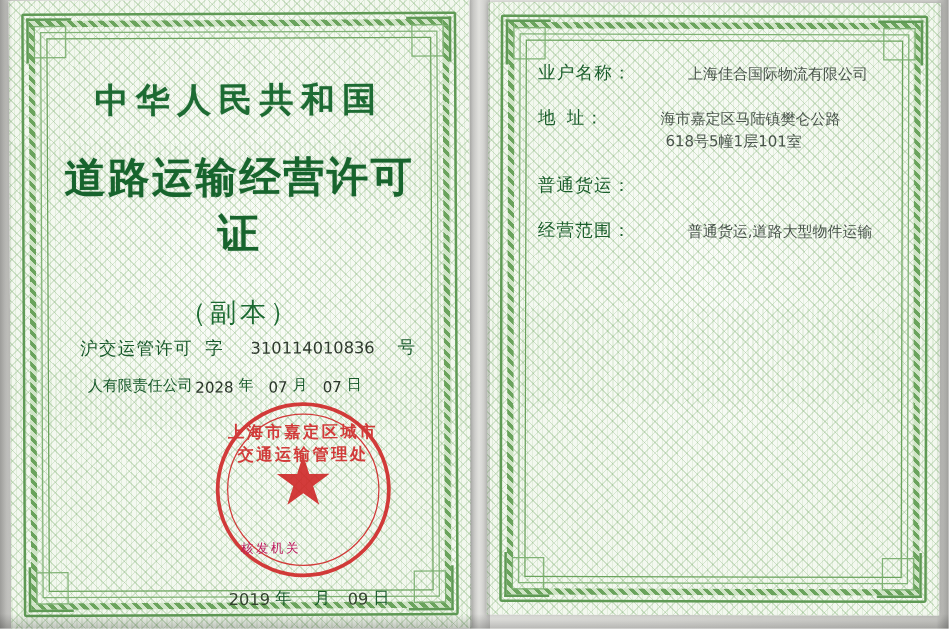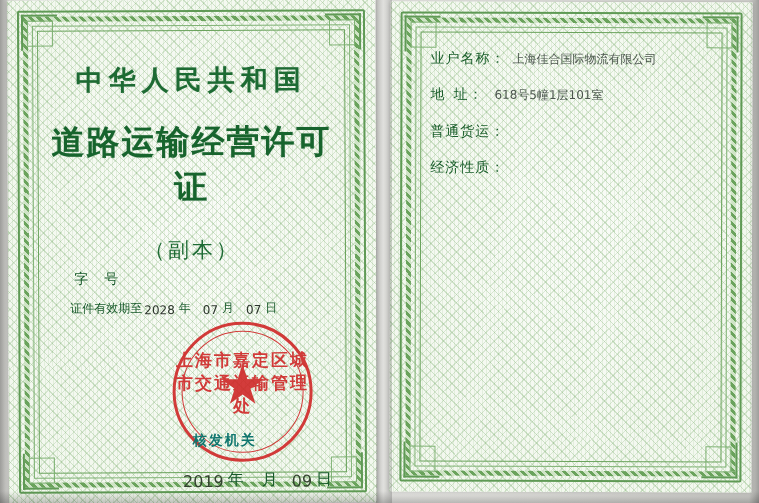--- a/index.html
+++ b/index.html
@@ -213,49 +213,48 @@
   .seal-text-top, .seal-text-bottom {
     position: absolute;
     left: 0;
     right: 0;
     text-align: center;
     color: #cf2222;
     font-family: "DejaVu Serif", "Liberation Serif", serif;
     font-weight: bold;
   }
   .seal-text-top {
-    top: 24px;
-    font-size: 17px;
+    top: 12px;
+    font-size: 13px;
     letter-spacing: 2px;
   }
   .seal-text-bottom {
     bottom: 14px;
     font-size: 13px;
     letter-spacing: 3px;
   }
 
   .issuer-row {
     position: absolute;
     left: 150px;
     top: 398px;
-    font-size: 14px;
-    color: #0f766e;
+    font-size: 10px;
+    color: #be185d;
     letter-spacing: 2px;
     font-family: "DejaVu Serif", "Liberation Serif", serif;
-    font-weight: bold;
   }
 
   .date-row {
     position: absolute;
     left: 140px;
     right: 30px;
     top: 436px;
     display: flex;
     align-items: flex-end;
-    font-size: 16px;
+    font-size: 13px;
     color: #17592a;
     font-family: "DejaVu Serif", "Liberation Serif", serif;
   }
   .date-row .num {
     font-family: "DejaVu Sans", "Liberation Sans", sans-serif;
     color: #33422f;
   }
   .date-row .unit { margin: 0 14px 0 4px; }
 
   
@@ -281,20 +280,21 @@
   .field-label.sp1 { letter-spacing: 9px; }
   .field-colon { margin: 0 2px 0 0; font-size: 14px; color: #1a5e2b; }
   .field-value {
     flex: 1;
     font-size: 12px;
     color: #2f3a33;
     font-family: "DejaVu Sans", "Liberation Sans", sans-serif;
     padding-left: 6px;
     line-height: 1.45;
     opacity: 0.85;
+    margin-left: 38px;
   }
   .field-value .line2 {
     display: block;
     padding-left: 4px;
   }
 
   
   .gutter {
     position: absolute;
     left: 376px;
@@ -339,26 +339,28 @@
     <div class="corner c-br" style="right:14px; bottom:14px;"></div>
 
     <div class="left-content">
       <div class="title-country">中华人民共和国</div>
 
       <div class="title-main">道路运输经营许可证</div>
 
       <div class="title-sub">（副本）</div>
 
       <div class="license-no-row">
+        <span class="lic-prefix">沪交运管许可</span>
         <span class="lic-zi">字</span>
+        <span class="lic-number">310114010836</span>
         <span class="lic-hao">号</span>
       </div>
 
       <div class="validity-row">
-        <span class="lbl">证件有效期至</span>
+        <span class="lbl">人有限责任公司</span>
         <span class="val">2028</span>
         <span class="unit">年</span>
         <span class="val">07</span>
         <span class="unit">月</span>
         <span class="val">07</span>
         <span class="unit">日</span>
       </div>
 
       <div class="seal">
         <div class="seal-inner-ring"></div>
@@ -398,32 +400,34 @@
         <span class="field-label">业户名称</span>
         <span class="field-colon">：</span>
         <span class="field-value">上海佳合国际物流有限公司</span>
       </div>
 
       <div class="field">
         <span class="field-label sp1">地</span>
         <span class="field-label">址</span>
         <span class="field-colon">：</span>
         <span class="field-value">
+          <span>海市嘉定区马陆镇樊仑公路</span>
           <span class="line2">618号5幢1层101室</span>
         </span>
       </div>
 
       <div class="field">
         <span class="field-label">普通货运</span>
         <span class="field-colon">：</span>
       </div>
 
       <div class="field">
-        <span class="field-label">经济性质</span>
+        <span class="field-label">经营范围</span>
         <span class="field-colon">：</span>
+        <span class="field-value">普通货运,道路大型物件运输</span>
       </div>
 
     </div>
   </div>
 
   <div class="gutter"></div>
   <div class="edge-shadow-left"></div>
   <div class="edge-shadow-right"></div>
   <div class="bottom-shadow"></div>
 </div>

